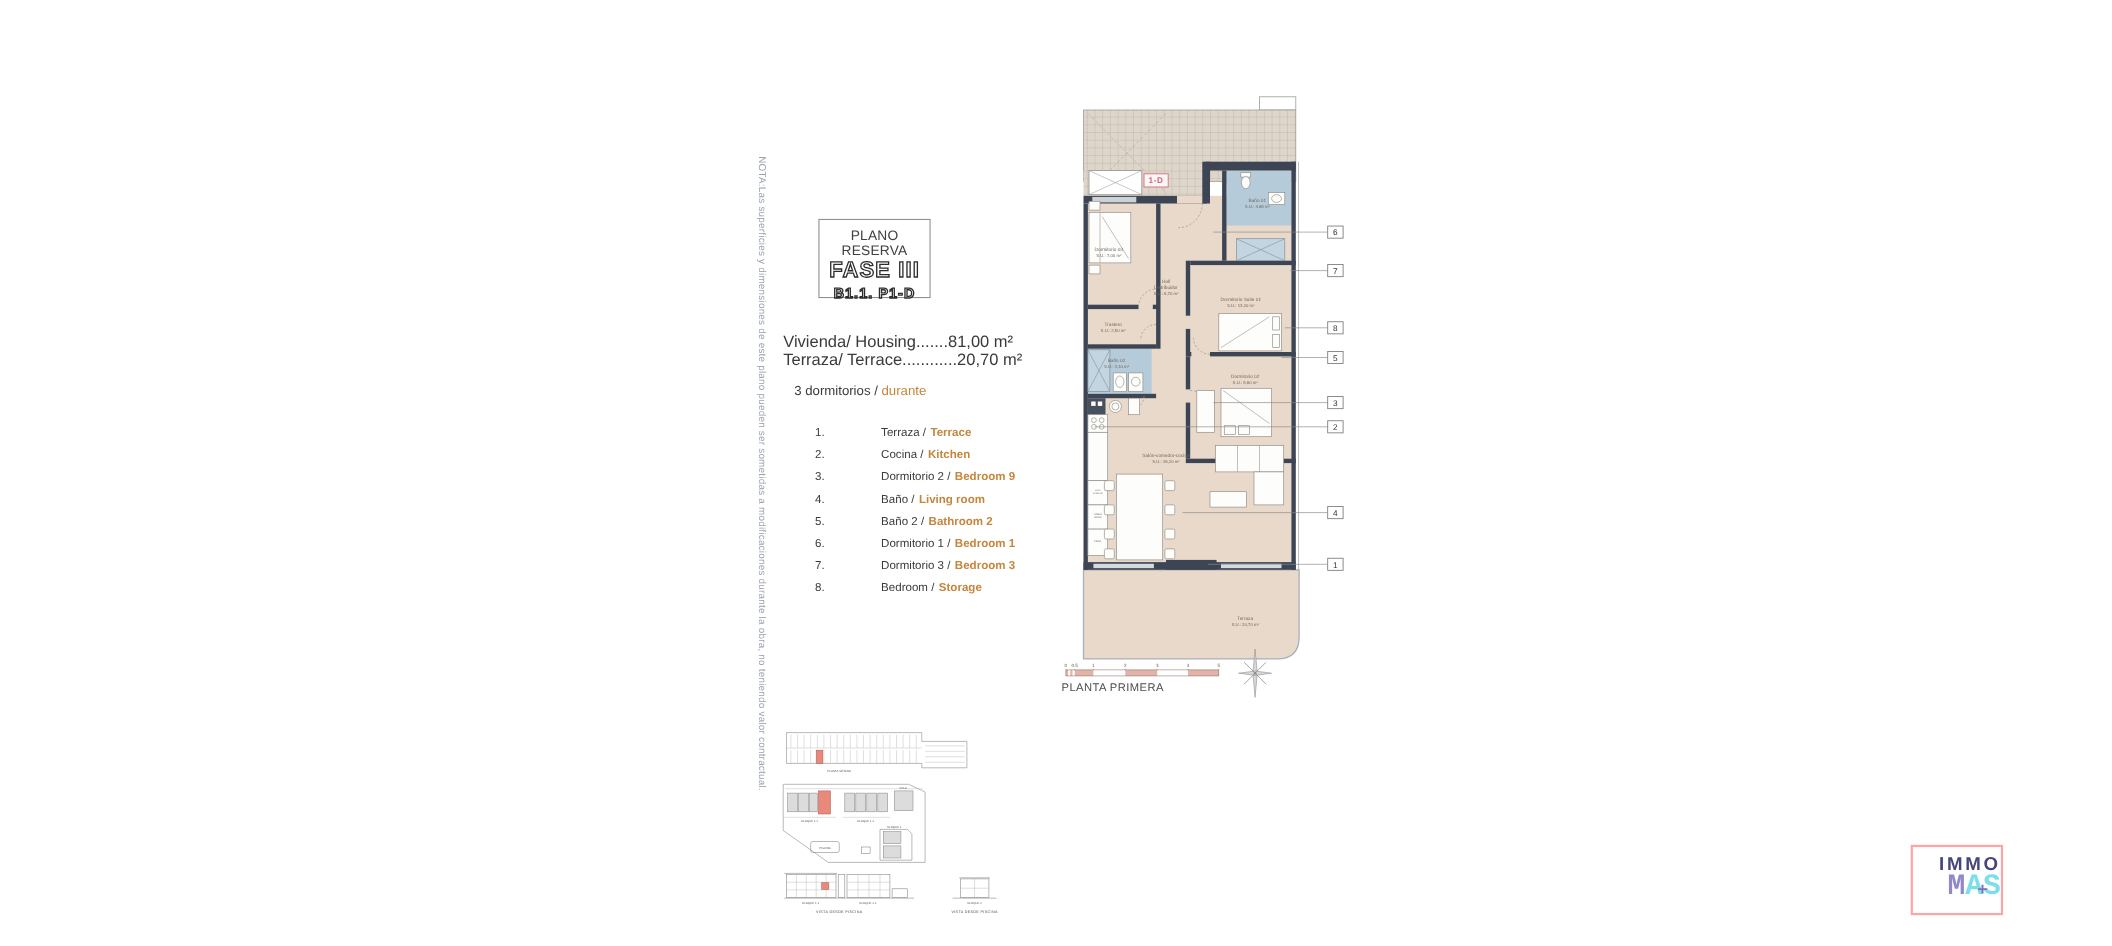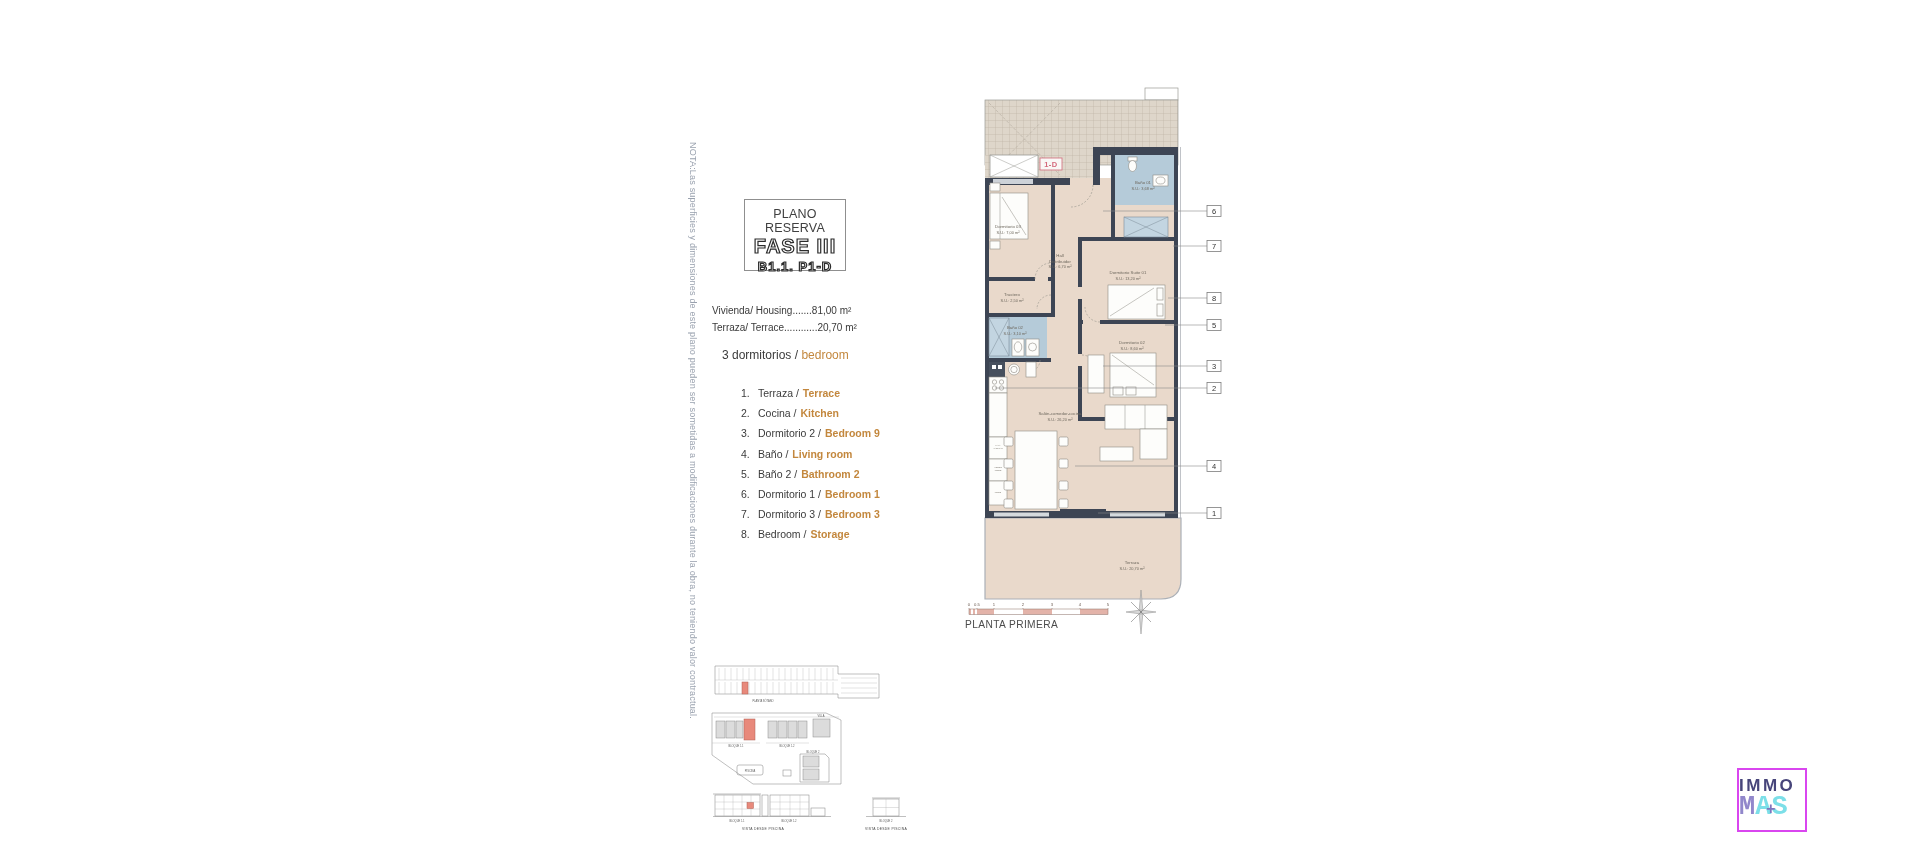--- a/index.html
+++ b/index.html
@@ -9,28 +9,28 @@
   .vnote{position:absolute;left:688px;top:142px;height:600px;writing-mode:vertical-rl;
          font-size:9px;letter-spacing:.2px;color:#99a1ae;white-space:nowrap;}
   
   .tbox{position:absolute;left:744px;top:199px;width:102px;height:72px;border:1.5px solid #8f8f8f;
         background:#fff;text-align:center;box-sizing:border-box;padding-top:7px;}
   .tbox .l1{font-size:12.5px;color:#404040;letter-spacing:.2px;}
   .tbox .l2{font-size:20px;font-weight:800;margin-top:1px;line-height:21px;}
   .tbox .l3{font-size:13px;font-weight:800;line-height:19px;}
   .outline{color:#ffffff;-webkit-text-stroke:1.2px #2c2c2c;letter-spacing:1px;}
   
-  .areas{position:absolute;left:712px;top:303px;font-size:10px;line-height:16.5px;color:#3a3a3a;}
+  .areas{position:absolute;left:712px;top:303px;font-size:15px;line-height:16.5px;color:#3a3a3a;}
   .beds{position:absolute;left:722px;top:348px;font-size:12px;}
   .orange{color:#c3873d;}
   
   .legend{position:absolute;left:741px;top:387px;font-size:10.5px;color:#3b3b3b;}
   .legend .item{height:20.2px;display:flex;align-items:flex-start;}
   .legend .num{width:17px;}
-  .legend .es{margin-right:4px;white-space:nowrap;}
+  .legend .es{margin-right:4px;white-space:nowrap;margin-left:43px;}
   .legend .en{white-space:nowrap;font-weight:bold;}
   
   svg text{font-family:"Liberation Sans",sans-serif;}
   .wall{fill:#3d4554;}
   .floor{fill:#e9d9cb;}
   .bath{fill:#b5cbd9;}
   .shw{fill:#c3d5e1;stroke:#7d8c99;stroke-width:.6;}
   .furn{fill:#fdfdfb;stroke:#8f8c84;stroke-width:.6;}
   .thin{stroke:#9a9a94;stroke-width:.7;fill:none;}
   .doorarc{stroke:#96948c;stroke-width:.6;fill:none;stroke-dasharray:2,1.6;}
@@ -46,22 +46,22 @@
   .planta{font-size:10.2px;fill:#4c4c4c;letter-spacing:.4px;}
   .unitlbl{font-size:7.5px;fill:#d4697c;font-weight:600;letter-spacing:.5px;text-anchor:middle;}
   
   .sgray{fill:#dcdcdc;stroke:#8a8a8a;stroke-width:.5;}
   .sred{fill:#e8897b;stroke:#b06055;stroke-width:.5;}
   .sline{stroke:#7f7f7f;stroke-width:.5;fill:none;}
   .slight{stroke:#b5b5b5;stroke-width:.4;fill:none;}
   .stext{font-size:2.6px;fill:#5a5a5a;text-anchor:middle;}
   .sview{font-size:3.4px;fill:#4a4a4a;text-anchor:middle;letter-spacing:.3px;}
   
-  .logo{position:absolute;left:1737px;top:768px;width:70px;height:64px;border:2px solid #d946ef;
-        background:#fff;box-sizing:border-box;text-align:left;}
+  .logo{position:absolute;left:1737px;top:768px;width:84px;height:64px;border:2px solid #fca5a5;
+        background:#fff;box-sizing:border-box;text-align:right;}
   .logo .immo{font-size:17px;font-weight:700;color:#47457a;letter-spacing:2.5px;margin-top:7px;line-height:18px;}
   .logo .mas{font-size:27px;font-weight:700;line-height:25px;position:relative;display:inline-block;font-family:Liberation Mono, monospace;}
   .logo .m{color:#9187cb;} .logo .cy{color:#7cdfe8;}
   .logo .plus{position:absolute;left:27px;bottom:-3px;font-size:16px;color:#7e74bd;font-weight:800;}
 </style>
 </head>
 <body>
 
 <div class="canvas">
 
@@ -73,21 +73,21 @@
     <div class="l3 outline">B1.1. P1-D</div>
   </div>
 
   <div class="areas">
     <div>Vivienda/ Housing.......81,00 m²</div>
     <div>Terraza/ Terrace............20,70 m²</div>
   </div>
 
   <div class="beds">
     <span>3 dormitorios /</span>
-    <span class="orange">bedroom</span>
+    <span class="orange">durante</span>
   </div>
 
   <div class="legend">
     <div class="item">
         <span class="num">1.</span>
         <span class="es">Terraza /</span>
         <span class="en orange">Terrace</span>
       </div>
     <div class="item">
         <span class="num">2.</span>

